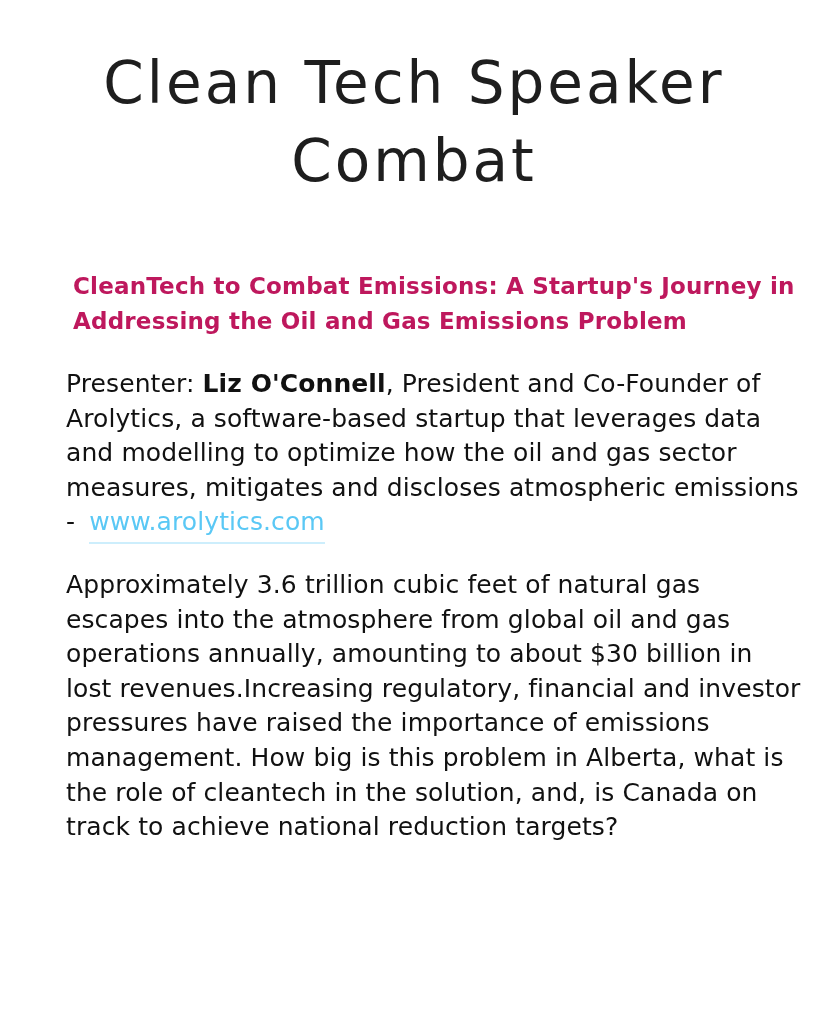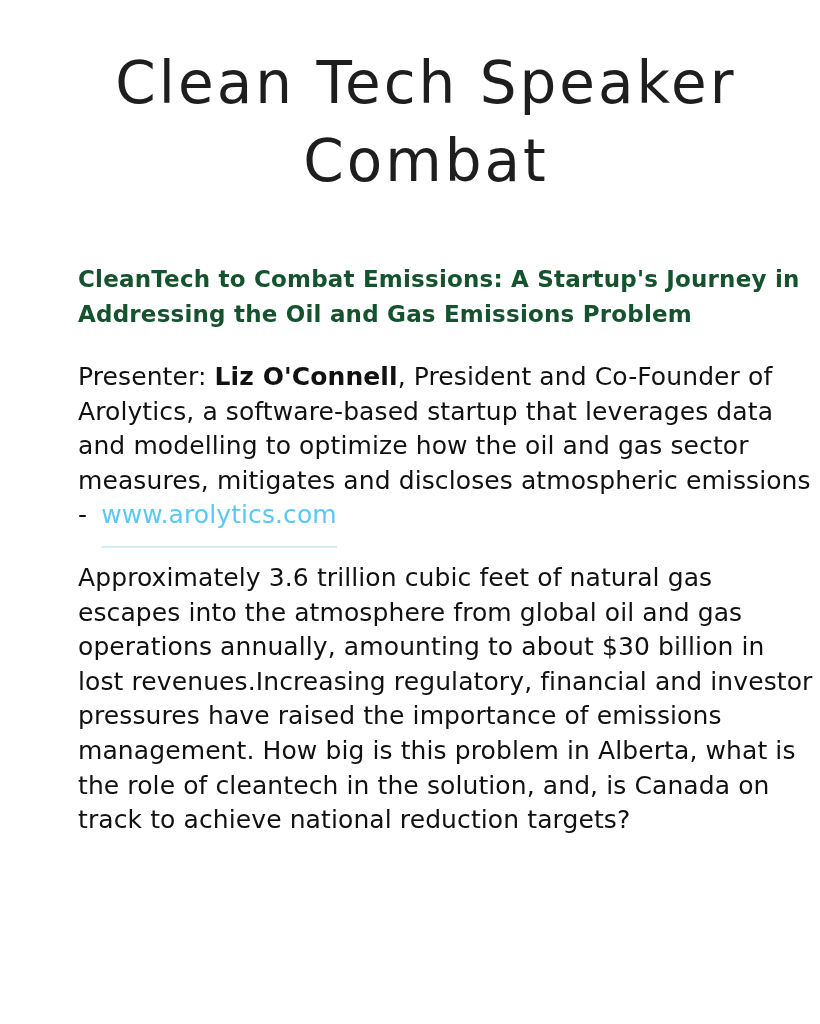--- a/index.html
+++ b/index.html
@@ -10,21 +10,21 @@
     body {
       width: 820px;
       height: 1024px;
       overflow: hidden;
       position: relative;
       color: #111111;
       font-family: "DejaVu Sans", "Liberation Sans", sans-serif;
     }
     .page {
       position: absolute;
-      left: 16px;
+      left: 4px;
       top: 0;
       width: 669px;
       height: 1024px;
     }
     .title {
       position: absolute;
       left: 0;
       top: 44px;
       width: 820px;
       text-align: center;
@@ -36,26 +36,26 @@
       color: #1e1e1e;
       margin: 0;
     }
     .content {
       position: absolute;
       left: 62px;
       top: 262px;
       width: 740px;
     }
     .subtitle {
-      margin: 0;
+      margin: 7px;
       font-family: "DejaVu Sans", sans-serif;
       font-weight: bold;
       font-size: 23px;
       line-height: 35px;
-      color: #14532d;
+      color: #be185d;
       letter-spacing: 0.2px;
     }
     .datetime {
       margin: 28px 0 0 0;
       font-family: "DejaVu Sans", sans-serif;
       font-style: italic;
       font-size: 25px;
       line-height: 35px;
       color: #111111;
     }
@@ -66,21 +66,21 @@
       font-size: 25px;
       line-height: 34.6px;
       color: #111111;
       letter-spacing: 0.1px;
     }
     .para b { font-weight: bold; }
     .link {
       color: #5ac8f5;
       text-decoration: none;
       border-bottom: 2px solid #cdeefc;
-      padding-bottom: 17px;
+      padding-bottom: 6px;
       margin-left: 6px;
     }
   </style>
 </head>
 <body>
 
 <div class="page">
   <h1 class="title">
     <span>Clean Tech Speaker</span><br>
     <span>Combat</span>

